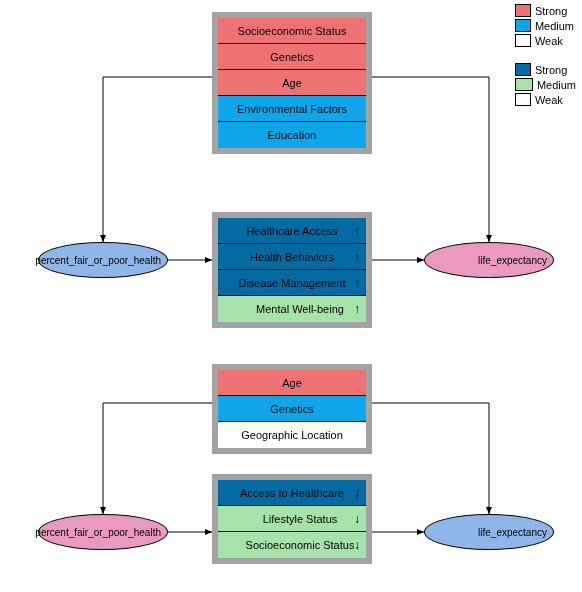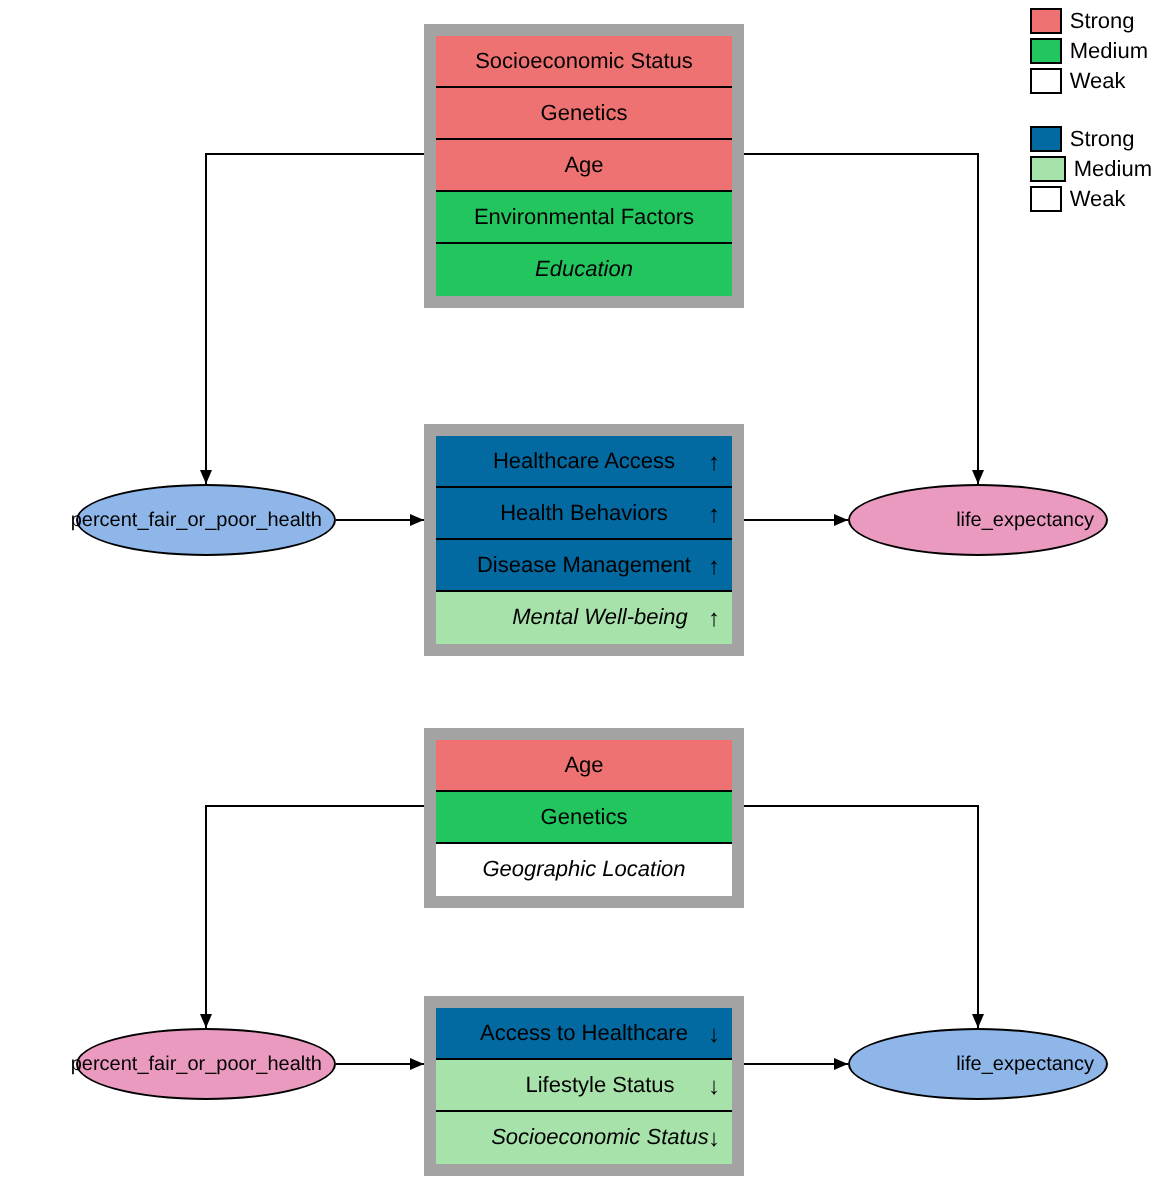--- a/index.html
+++ b/index.html
@@ -44,21 +44,21 @@
     border: 6px solid #a3a3a3;
   }
   .stack .item {
     border-bottom: 1px solid #000;
     text-align: center;
     height: 26px;
     line-height: 26px;
     position: relative;
     font-size: 11px;
   }
-  .stack .item:last-child { border-bottom: none; font-style: italic; }
+  .stack .item:last-child { border-bottom: none; }
   .stack .item .arrow {
     position: absolute;
     right: 6px;
     top: 50%;
     transform: translateY(-50%);
     font-size: 12px;
   }
   .ellipse {
     position: absolute;
     border: 1px solid #000;
@@ -71,34 +71,34 @@
     text-align: center;
     font-size: 10px;
     line-height: 1.1;
     padding: 2px 6px;
   }
   .blue { background: #8fb6e8; }
   .pink { background: #ea9abf; }
 
   
   .r-strong { background: #ef7272; }
-  .r-medium { background: #22c55e; }
+  .r-medium { background: #0ea5e9; }
   .r-weak   { background: #ffffff; }
   .g-strong { background: #0369a1; }
   .g-medium { background: #a7e2ab; padding-left: 16px; }
   .g-weak   { background: #ffffff; }
 
   
   #stack-top-red   { top: 12px;  left: 212px; }
   #stack-top-green { top: 212px; left: 212px; }
   #ell-top-left    { top: 242px; left: 38px; }
   #ell-top-right   { top: 242px; left: 424px; }
 
   #stack-bot-red   { top: 364px; left: 212px; }
-  #stack-bot-green { top: 498px; left: 212px; }
+  #stack-bot-green { top: 474px; left: 212px; }
   #ell-bot-left    { top: 514px; left: 38px; }
   #ell-bot-right   { top: 514px; left: 424px; }
 </style>
 </head>
 <body>
 
 <svg class="connectors">
   <defs>
     <marker id="ah" markerWidth="8" markerHeight="8" refX="7" refY="3" orient="auto">
       <path d="M0,0 L7,3 L0,6 Z" fill="#000"></path>

